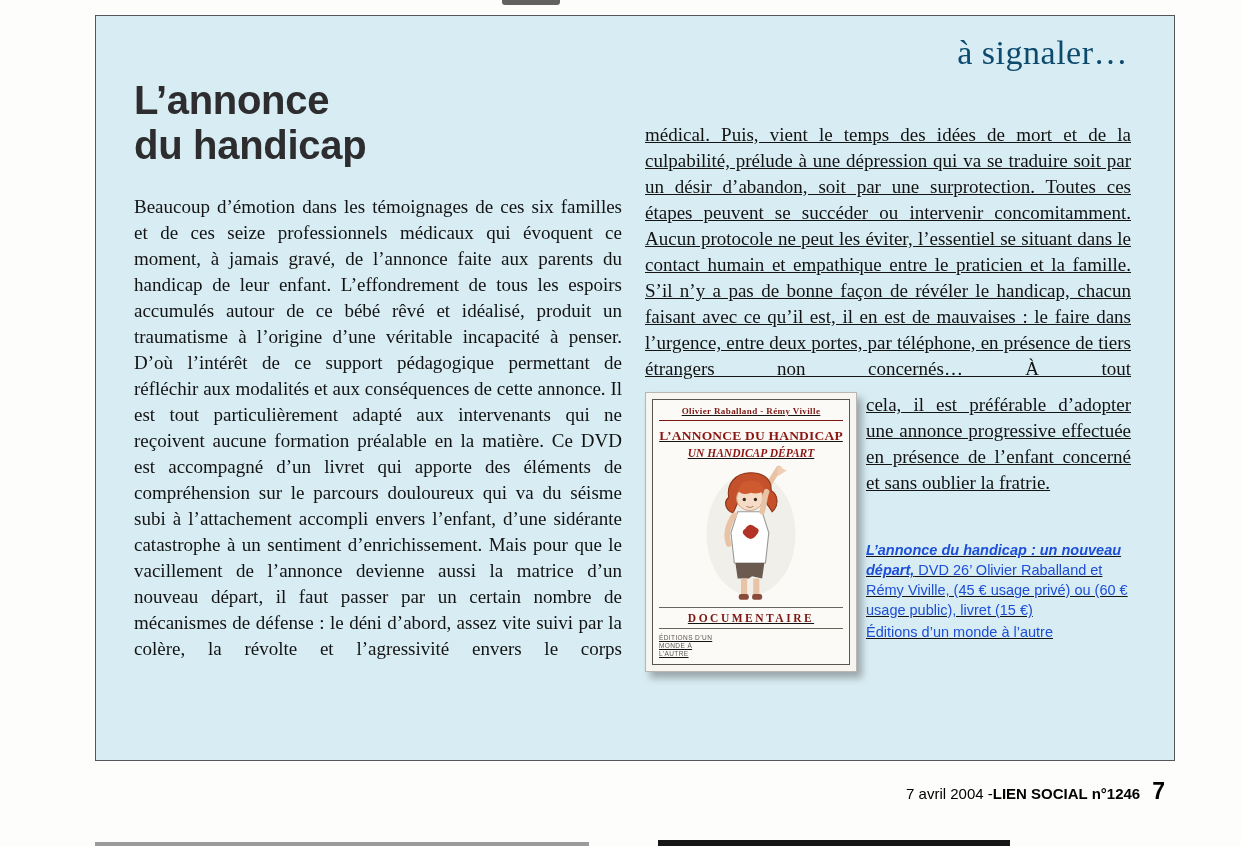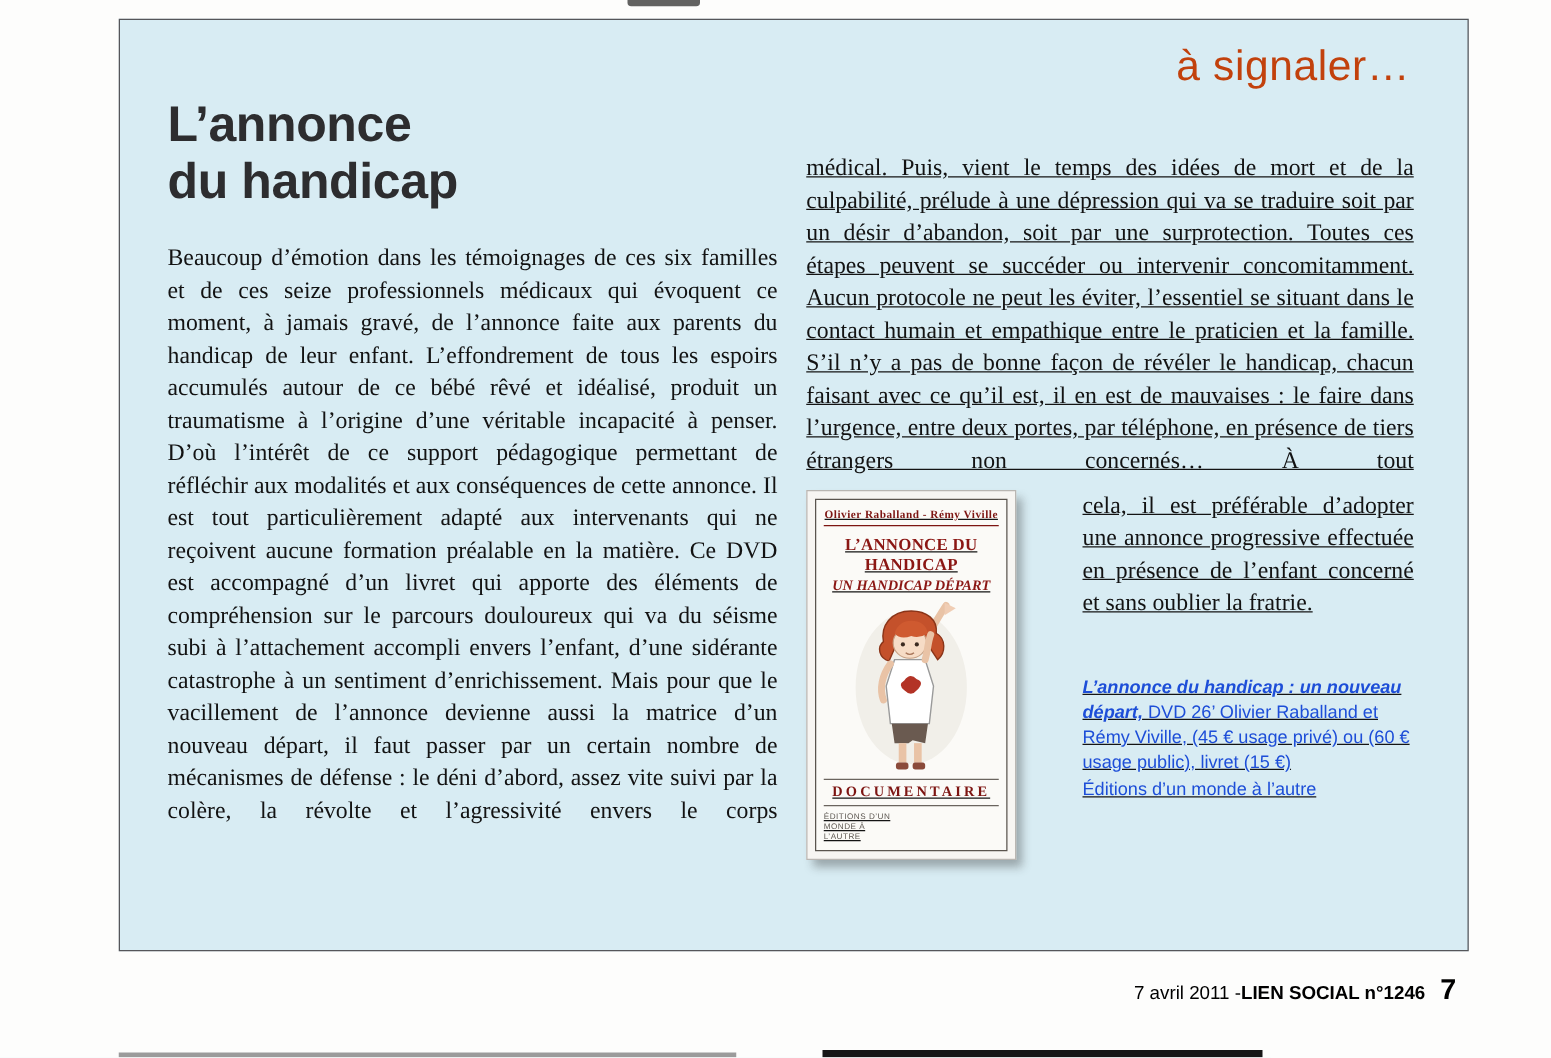--- a/index.html
+++ b/index.html
@@ -17,24 +17,24 @@
     position: absolute;
     left: 95px; top: 15px;
     width: 1080px; height: 746px;
     background: #d8ecf3;
     border: 1px solid #55565a;
     box-sizing: border-box;
   }
   .section-label {
     position: absolute;
     top: 18px; right: 46px;
-    font-family: Liberation Sans, sans-serif;
+    font-family: Liberation Serif, serif;
     font-size: 34px;
     letter-spacing: 0.5px;
-    color: #c2410c;
+    color: #0c4a6e;
   }
   .col-left {
     position: absolute;
     left: 38px; top: 62px;
     width: 488px;
   }
   .article-title {
     margin: 0;
     font-family: Liberation Sans, sans-serif;
     font-size: 40px;
@@ -58,21 +58,21 @@
     left: 549px; top: 106px;
     width: 486px;
     text-decoration: underline;
   }
   .media-row { display: flex; margin-top: 10px; }
   .dvd-wrap { flex: 0 0 206px; width: 206px; }
   .media-side { flex: 1; margin-left: 15px; }
 
   
   .dvd-cover {
-    width: 168px;
+    width: 212px;
     background: #f7f5f2;
     border: 1px solid #b9b6b2;
     box-shadow: 5px 6px 7px rgba(40,40,40,0.35);
     padding: 6px;
     box-sizing: border-box;
   }
   .dvd-frame {
     border: 1px solid #5a544e;
     background: #fbfaf7;
     padding: 6px 6px 6px;
@@ -237,21 +237,21 @@
             <div class="caption-line">Éditions d’un monde à l’autre</div>
           </div>
         </div>
 
       </div>
     </div>
 
   </div>
 
   <div class="footer">
-    <span>7 avril 2011 - </span>
+    <span>7 avril 2004 - </span>
     <span class="footer-journal">LIEN SOCIAL n°1246</span>
     <span class="footer-page">7</span>
   </div>
 
   <div class="artifact artifact-bottom-gray"></div>
   <div class="artifact artifact-bottom-dark"></div>
 
 </div>
 
 </body></html>

